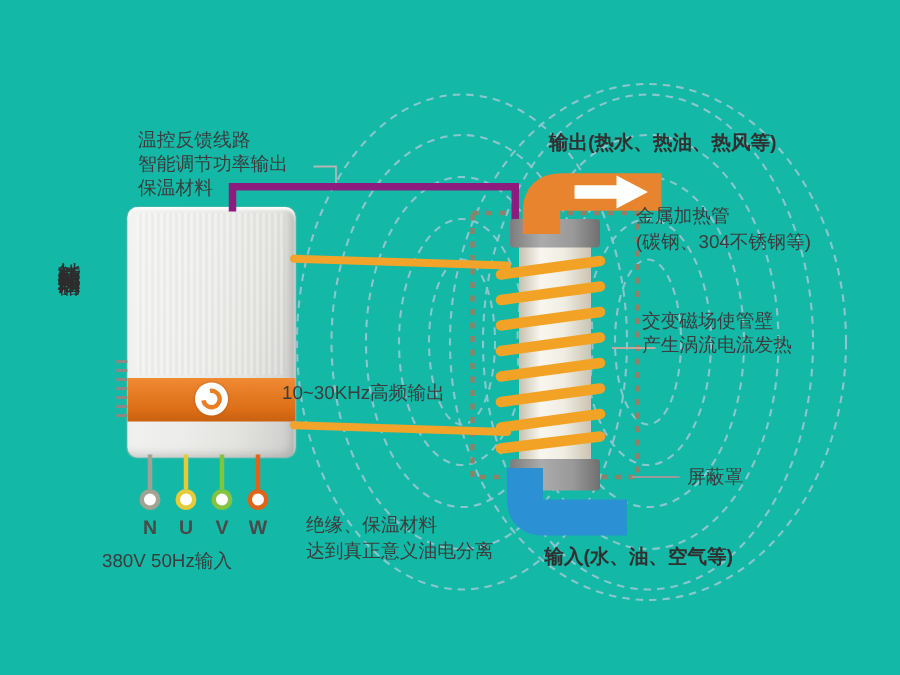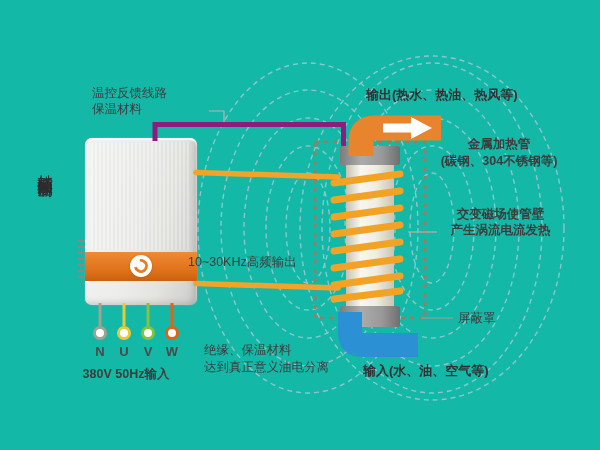--- a/index.html
+++ b/index.html
@@ -2,21 +2,21 @@
 <html><head>
 <meta charset="utf-8">
 <style>
   html,body{margin:0;padding:0;background:#ffffff;}
   #stage{
     position:relative;width:600px;height:450px;overflow:hidden;background:#14b8a6;
     font-family:"Liberation Sans","DejaVu Sans",sans-serif;color:#3c3c3c;
   }
   .abs{position:absolute;}
   .lbl{font-size:12.5px;line-height:16px;color:#3c3c3c;white-space:nowrap;}
-  .lbl-center{text-align:center;font-weight:bold;}
+  .lbl-center{text-align:left;}
   .big-lbl{font-size:13px;font-weight:bold;color:#303030;white-space:nowrap;text-align:right;}
   
   #controller{
     left:85px;top:138px;width:112px;height:167px;border-radius:7px;
     background:linear-gradient(100deg,#f4f4f2 0%,#ececе8 40%,#e6e6e2 60%,#cfcfca 100%);
     background:linear-gradient(100deg,#f4f4f2 0%,#ececeb 45%,#e3e3df 70%,#cccccc 100%);
     box-shadow:inset 0 2px 2px #fdfdfd, inset -3px -2px 6px rgba(120,120,115,.35), 0 0 1px #c2c2bd;
   }
   #controller .ridges{
     position:absolute;left:6px;top:4px;right:6px;height:108px;border-radius:4px;
@@ -139,20 +139,21 @@
     </g>
 
     <path d="M 361 156 L 361 141 Q 361 128 374 128 L 441 128" fill="none" stroke="#e8842d" stroke-width="25"></path>
     <polygon points="383,123.5 411,123.5 411,117 432,128 411,139 411,132.5 383,132.5" fill="#ffffff"></polygon>
 
     <path d="M 350 312 L 350 333 Q 350 345 362 345 L 418 345" fill="none" stroke="#2b90d4" stroke-width="24"></path>
   </svg>
 
   <div class="abs lbl" style="left:92px;top:85px">
     <div>温控反馈线路</div>
+    <div>智能调节功率输出</div>
     <div>保温材料</div>
   </div>
 
   <div id="vtitle" class="abs">喆能变频加热控制器</div>
 
   <div class="abs big-lbl" style="left:366px;top:86px">输出(热水、热油、热风等)</div>
 
   <div class="abs lbl lbl-center" style="left:424px;top:136px;width:150px;line-height:16.5px">
     <div>金属加热管</div>
     <div>(碳钢、304不锈钢等)</div>

